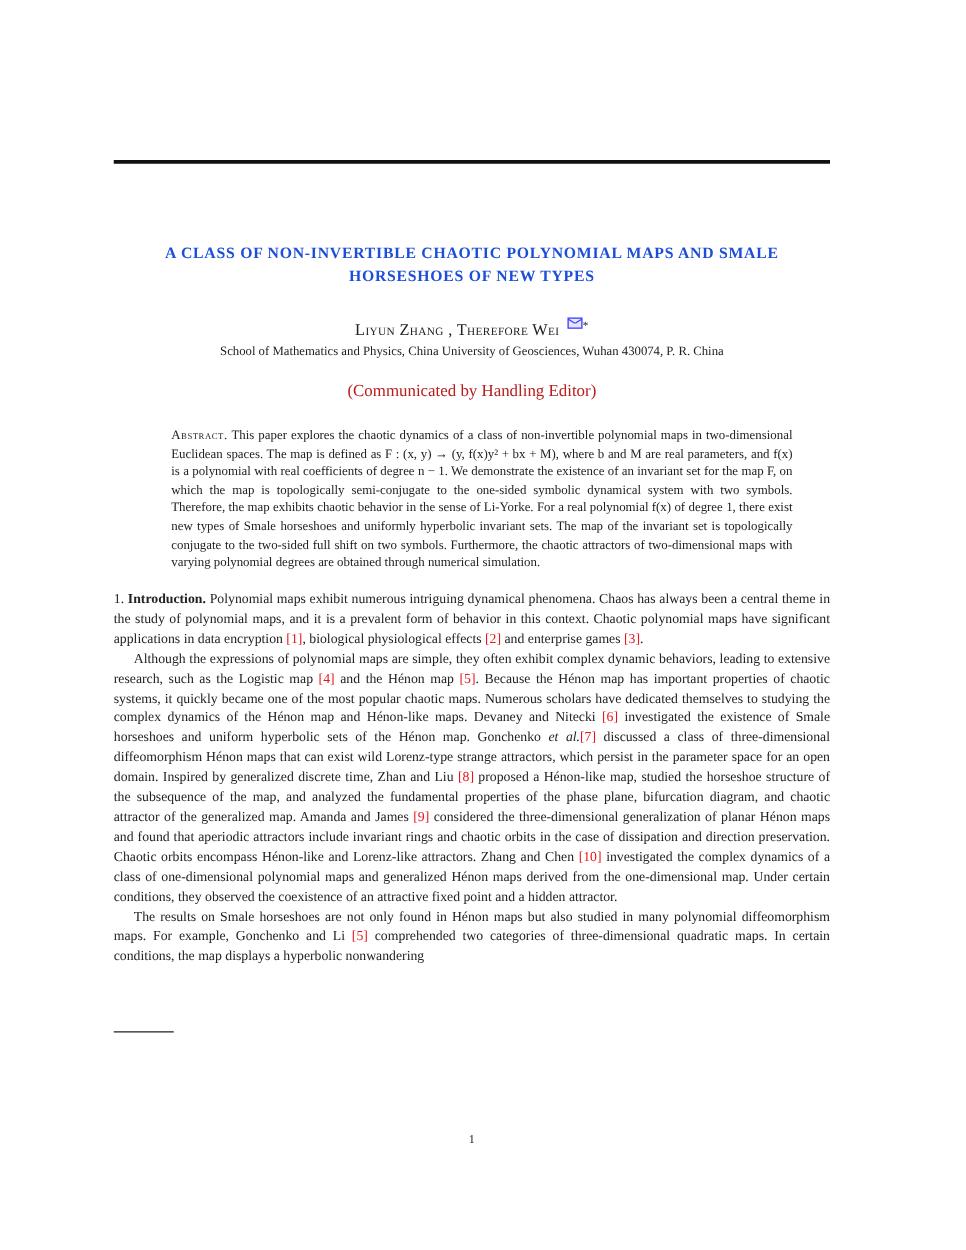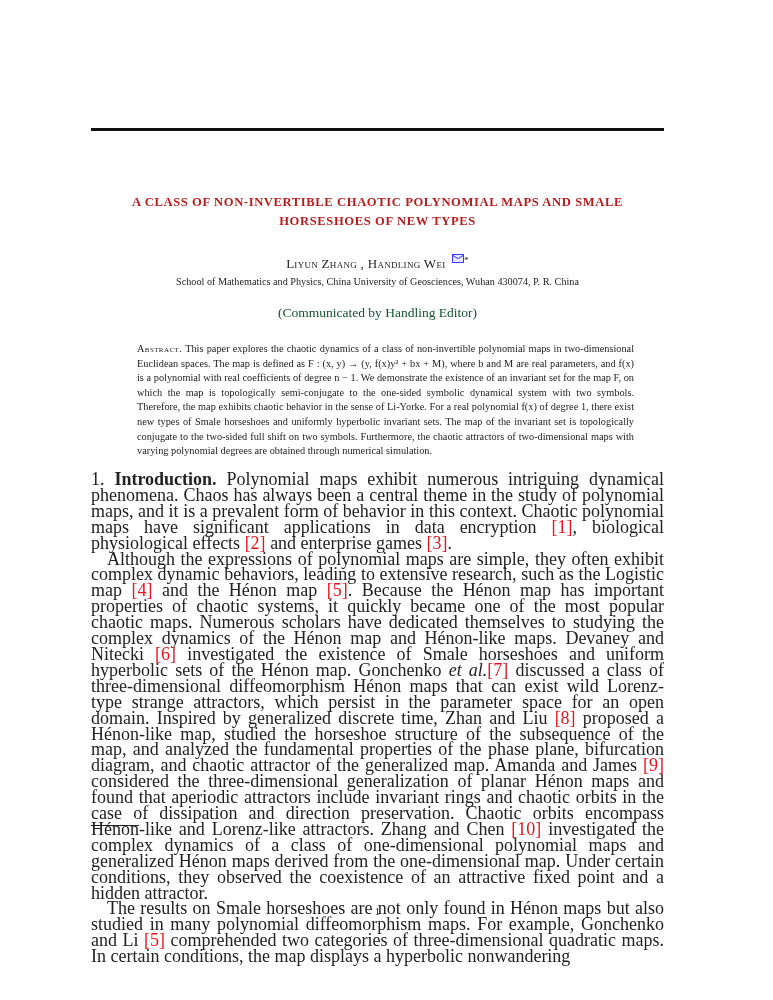--- a/index.html
+++ b/index.html
@@ -9,21 +9,21 @@
     color: #1a1a1a;
   }
   .rule-top {
     position: absolute; left: 91px; top: 128px; width: 573px; height: 3px;
     background: #111;
   }
   .title {
     position: absolute; left: 91px; top: 193px; width: 573px;
     text-align: center; font-family: "Liberation Serif", serif;
     font-weight: bold; font-size: 12.6px; letter-spacing: 0.6px; line-height: 19px;
-    color: #b91c1c;
+    color: #1d4ed8;
   }
   .authors {
     position: absolute; left: 91px; top: 256px; width: 573px; text-align: center;
     font-family: "Liberation Serif", serif; font-size: 13px; letter-spacing: 0.3px;
     font-variant: small-caps; color: #222;
   }
   .mail-icon {
     display: inline-block; width: 10px; height: 7px; border: 1px solid #3b3bff;
     position: relative; top: -5px; margin-left: 3px; background: #e6e6ff;
   }
@@ -32,31 +32,31 @@
   }
   .mail-icon::before { left: 0; transform: rotate(32deg); transform-origin: left top; }
   .mail-icon::after { right: 0; transform: rotate(-32deg); transform-origin: right top; }
   .star { font-size: 9px; position: relative; top: -5px; }
   .affil {
     position: absolute; left: 91px; top: 276px; width: 573px; text-align: center;
     font-family: "Liberation Serif", serif; font-size: 10.2px; color: #222;
   }
   .communicated {
     position: absolute; left: 91px; top: 305px; width: 573px; text-align: center;
-    font-family: "Liberation Serif", serif; font-size: 13.5px; color: #14532d;
+    font-family: "Liberation Serif", serif; font-size: 13.5px; color: #b91c1c;
   }
   .abstract {
     position: absolute; left: 137px; top: 342px; width: 497px;
     font-family: "Liberation Serif", serif; font-size: 10.3px; line-height: 14.6px;
     text-align: justify; color: #222;
   }
   .abstract .lead { font-variant: small-caps; letter-spacing: 0.4px; }
   .body {
     position: absolute; left: 91px; top: 472px; width: 573px;
-    font-family: "Liberation Serif", serif; font-size: 18px; line-height: 15.9px;
+    font-family: "Liberation Serif", serif; font-size: 11px; line-height: 15.9px;
     text-align: justify; color: #222;
   }
   .body p { margin: 0; }
   .body p.indent { text-indent: 16px; }
   .body .sec-num { font-weight: normal; }
   .body .sec-title { font-weight: bold; }
   .cite { color: #e8141c; }
   .fn-rule {
     position: absolute; left: 91px; top: 825px; width: 48px; height: 1px; background: #222;
   }
@@ -77,21 +77,21 @@
 <body>
 
 <div class="rule-top"></div>
 
 <div class="title">
   <div>A CLASS OF NON-INVERTIBLE CHAOTIC POLYNOMIAL MAPS AND SMALE</div>
   <div>HORSESHOES OF NEW TYPES</div>
 </div>
 
 <div class="authors">
-  <span>Liyun Zhang</span><span> , </span><span>Handling Wei</span>
+  <span>Liyun Zhang</span><span> , </span><span>Therefore Wei</span>
   <span class="mail-icon"></span><span class="star">*</span>
 </div>
 
 <div class="affil">School of Mathematics and Physics, China University of Geosciences, Wuhan 430074, P. R. China</div>
 
 <div class="communicated">(Communicated by Handling Editor)</div>
 
 <div class="abstract">
   <span class="lead">Abstract.</span>
   <span>This paper explores the chaotic dynamics of a class of non-invertible polynomial maps in two-dimensional Euclidean spaces. The map is defined as F : (x, y) → (y, f(x)y² + bx + M), where b and M are real parameters, and f(x) is a polynomial with real coefficients of degree n − 1. We demonstrate the existence of an invariant set for the map F, on which the map is topologically semi-conjugate to the one-sided symbolic dynamical system with two symbols. Therefore, the map exhibits chaotic behavior in the sense of Li-Yorke. For a real polynomial f(x) of degree 1, there exist new types of Smale horseshoes and uniformly hyperbolic invariant sets. The map of the invariant set is topologically conjugate to the two-sided full shift on two symbols. Furthermore, the chaotic attractors of two-dimensional maps with varying polynomial degrees are obtained through numerical simulation.</span>

